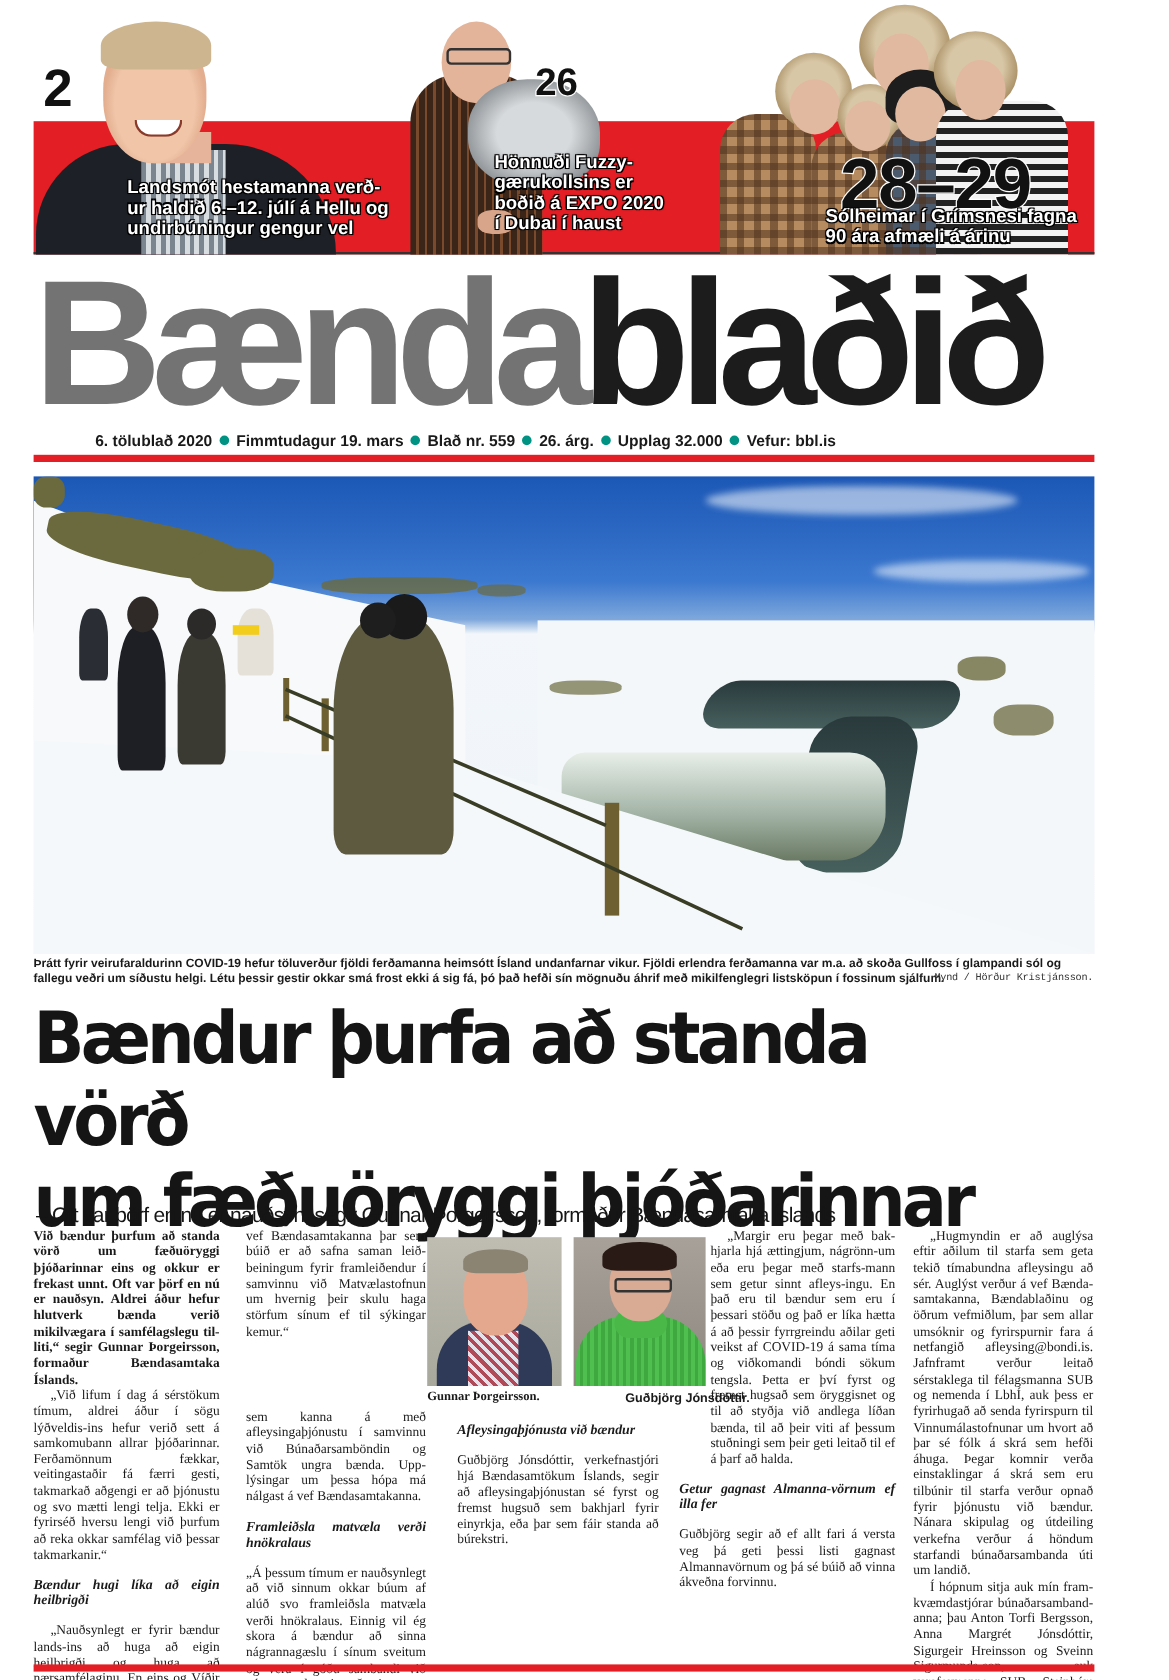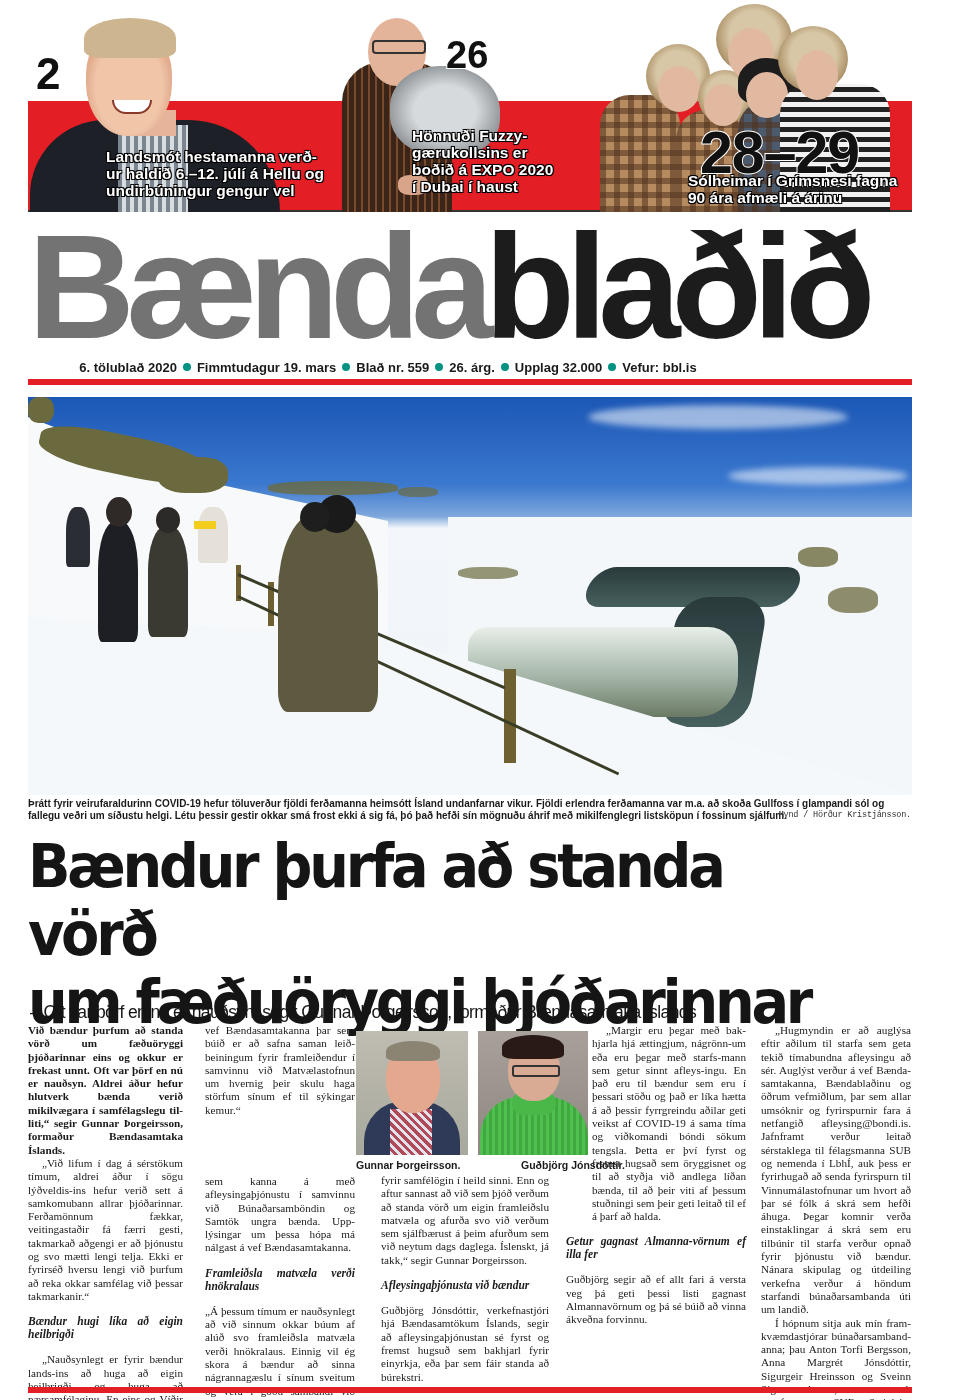--- a/index.html
+++ b/index.html
@@ -110,21 +110,21 @@
 </div>
 
 <div>
   <div>
     <div class="p2-body"></div>
     <div class="p2-head"></div>
     <div class="p2-glasses"></div>
     <div class="p2-fur"></div>
     <div class="p2-hand"></div>
   </div>
-  <div class="teaser-num outlined" style="left:446px; top:36px; font-size:38px;">26</div>
+  <div class="teaser-num outlined" style="left:446px; top:52px; font-size:32px;">26</div>
   <div class="teaser-text" style="left:412px; top:127px; width:170px;">
     <div>Hönnuði Fuzzy-</div>
     <div>gærukollsins er</div>
     <div>boðið á EXPO 2020</div>
     <div>í Dubai í haust</div>
   </div>
 </div>
 
 <div>
   <div class="g3">
@@ -216,33 +216,32 @@
   <h4>Framleiðsla matvæla verði hnökralaus</h4>
   <p class="noind">„Á þessum tímum er nauðsynlegt að við sinnum okkar búum af alúð svo framleiðsla matvæla verði hnökralaus. Einnig vil ég skora á bændur að sinna nágrannagæslu í sínum sveitum og vera í góðu sambandi við nágranna þannig að einangrun verði ekki íþyngjandi</p>
 </div>
 
 <div class="portrait" style="left:356px; top:1031px; width:112px; height:124px; background:linear-gradient(180deg,#bfbcb2,#a8a89c);">
   <div style="position:absolute; left:8px; top:70px; width:96px; height:60px; background:#2e3a58; border-radius:40px 40px 0 0;"></div>
   <div style="position:absolute; left:34px; top:78px; width:42px; height:50px; background:repeating-linear-gradient(45deg,#b04a58 0 3px,#e4e2ea 3px 6px);"></div>
   <div style="position:absolute; left:30px; top:14px; width:54px; height:68px; background:#e3a88e; border-radius:46%;"></div>
   <div style="position:absolute; left:30px; top:10px; width:54px; height:20px; background:#8b8472; border-radius:50% 50% 20% 20%;"></div>
 </div>
-<div class="portrait-caption" style="left:356px; top:1159px;">Gunnar Þorgeirsson.</div>
+<div class="portrait-caption" style="left:356px; top:1159px;font-family:Liberation Serif, serif;">Gunnar Þorgeirsson.</div>
 
 <div class="portrait" style="left:478px; top:1031px; width:110px; height:124px; background:linear-gradient(180deg,#a8a19a,#8e8780);">
   <div style="position:absolute; left:2px; top:66px; width:108px; height:60px; background:repeating-linear-gradient(90deg,#4fbf4f 0 3px,#3fa83f 3px 6px); border-radius:40px 40px 0 0;"></div>
   <div style="position:absolute; left:34px; top:60px; width:44px; height:24px; background:#49b849; border-radius:12px;"></div>
   <div style="position:absolute; left:30px; top:10px; width:52px; height:60px; background:#d9ab94; border-radius:46%;"></div>
   <div style="position:absolute; left:24px; top:4px; width:62px; height:24px; background:#2a1a16; border-radius:50% 50% 20% 20%;"></div>
   <div style="position:absolute; left:34px; top:34px; width:44px; height:8px; border:2px solid #333; border-radius:3px;"></div>
 </div>
 <div class="portrait-caption" style="left:478px; top:1159px;margin-left:43px;">Guðbjörg Jónsdóttir.</div>
 
 <div class="col col3b">
-  <p class="noind">fyrir samfélögin í heild sinni. Enn og aftur sannast að við sem þjóð verðum að standa vörð um eigin framleiðslu matvæla og afurða svo við verðum sem sjálfbærust á þeim afurðum sem við neytum dags daglega. Íslenskt, já takk,“ segir Gunnar Þorgeirsson.</p>
   <h4>Afleysingaþjónusta við bændur</h4>
   <p class="noind">Guðbjörg Jónsdóttir, verkefnastjóri hjá Bændasamtökum Íslands, segir að afleysingaþjónustan sé fyrst og fremst hugsuð sem bakhjarl fyrir einyrkja, eða þar sem fáir standa að búrekstri.</p>
 </div>
 
 <div class="col col4">
   <div style="float:left; width:0; height:134px;"></div>
   <p style="margin-left:26px;">„Margir eru þegar með bak-hjarla hjá ættingjum, nágrönn-um eða eru þegar með starfs-mann sem getur sinnt afleys-ingu. En það eru til bændur sem eru í þessari stöðu og það er líka hætta á að þessir fyrrgreindu aðilar geti veikst af COVID-19 á sama tíma og viðkomandi bóndi sökum tengsla. Þetta er því fyrst og fremst hugsað sem öryggisnet og til að styðja við andlega líðan bænda, til að þeir viti af þessum stuðningi sem þeir geti leitað til ef á þarf að halda.</p>
   <h4>Getur gagnast Almanna-vörnum ef illa fer</h4>
   <p class="noind">Guðbjörg segir að ef allt fari á versta veg þá geti þessi listi gagnast Almannavörnum og þá sé búið að vinna ákveðna forvinnu.</p>
 </div>

